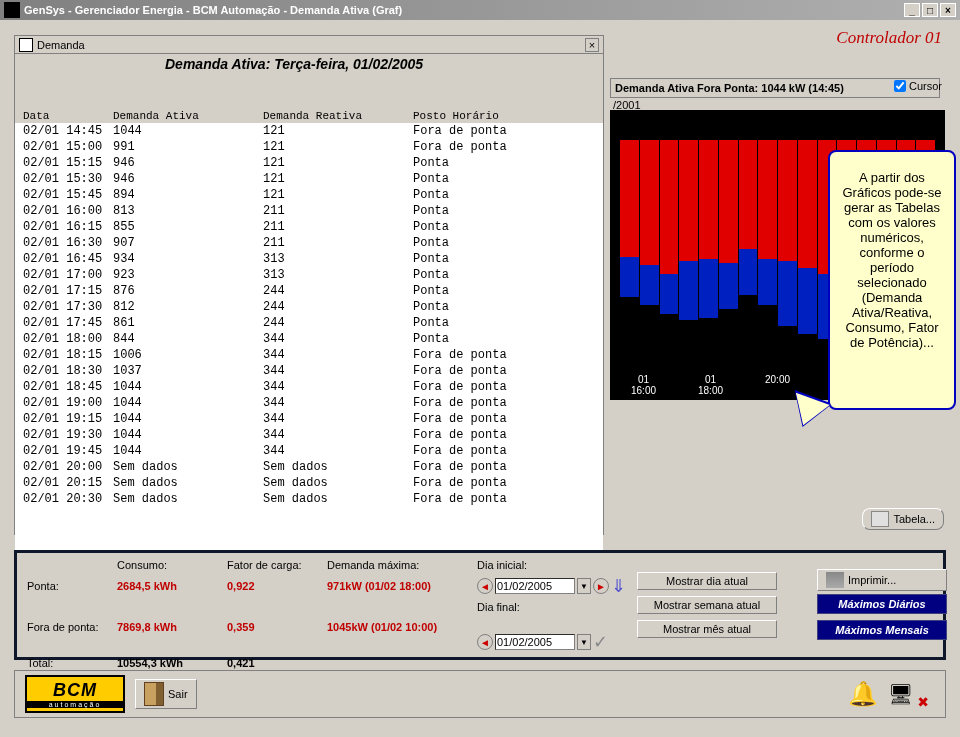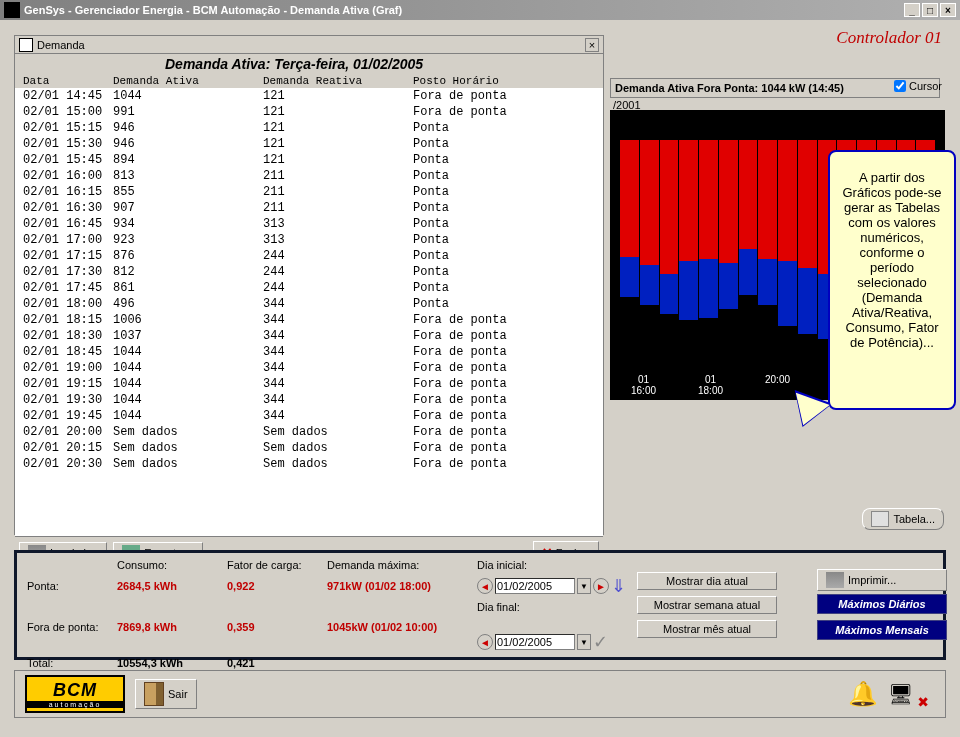--- a/index.html
+++ b/index.html
@@ -16,21 +16,21 @@
 
 
 .demanda-win { position: absolute; top: 35px; left: 14px; width: 590px; height: 500px; background: #d4d0c8; border: 1px solid #808080; }
 .demanda-titlebar { background: #d4d0c8; height: 18px; display: flex; align-items: center; padding: 0 4px; border-bottom: 1px solid #808080; }
 .demanda-titlebar .gicon { width: 14px; height: 14px; background: #fff; border: 1px solid #000; margin-right: 4px; }
 .demanda-titlebar .spacer { flex: 1; }
 .demanda-titlebar .close { width: 14px; height: 14px; background: #d4d0c8; border: 1px solid #808080; display: flex; align-items: center; justify-content: center; }
 
 .demanda-header { background: #d4d0c8; padding: 2px 0 2px 150px; font-weight: bold; font-size: 14px; font-style: italic; }
 .demanda-cols { display: flex; background: #d4d0c8; font-family: "Courier New", monospace; font-size: 11px; padding: 0 4px; }
-.demanda-cols > div { padding: 1px 4px; }
+.demanda-cols > div { padding: 1px 4px; margin-top: 35px; }
 .c1 { width: 90px; } .c2 { width: 150px; } .c3 { width: 150px; } .c4 { flex: 1; }
 
 .table-body { background: #fff; height: 448px; overflow-y: auto; font-family: "Courier New", monospace; font-size: 12px; }
 .trow { display: flex; padding: 0 4px; line-height: 16px; }
 .trow > div { padding: 0 4px; }
 
 .demanda-footer { display: flex; align-items: center; padding: 4px; gap: 6px; background: #d4d0c8; border-top: 1px solid #808080; }
 .btn { display: inline-flex; align-items: center; background: #d4d0c8; border: 1px solid #808080; border-top-color: #fff; border-left-color: #fff; padding: 2px 8px; font-size: 11px; cursor: pointer; gap: 4px; }
 .btn-icon { width: 18px; height: 16px; display: inline-block; }
 .icon-print { background: linear-gradient(#888, #aaa); }
@@ -191,21 +191,21 @@
         <div class="c4">Ponta</div>
       </div>
       <div class="trow">
         <div class="c1">02/01 17:45</div>
         <div class="c2">861</div>
         <div class="c3">244</div>
         <div class="c4">Ponta</div>
       </div>
       <div class="trow">
         <div class="c1">02/01 18:00</div>
-        <div class="c2">496</div>
+        <div class="c2">844</div>
         <div class="c3">344</div>
         <div class="c4">Ponta</div>
       </div>
       <div class="trow">
         <div class="c1">02/01 18:15</div>
         <div class="c2">1006</div>
         <div class="c3">344</div>
         <div class="c4">Fora de ponta</div>
       </div>
       <div class="trow">

